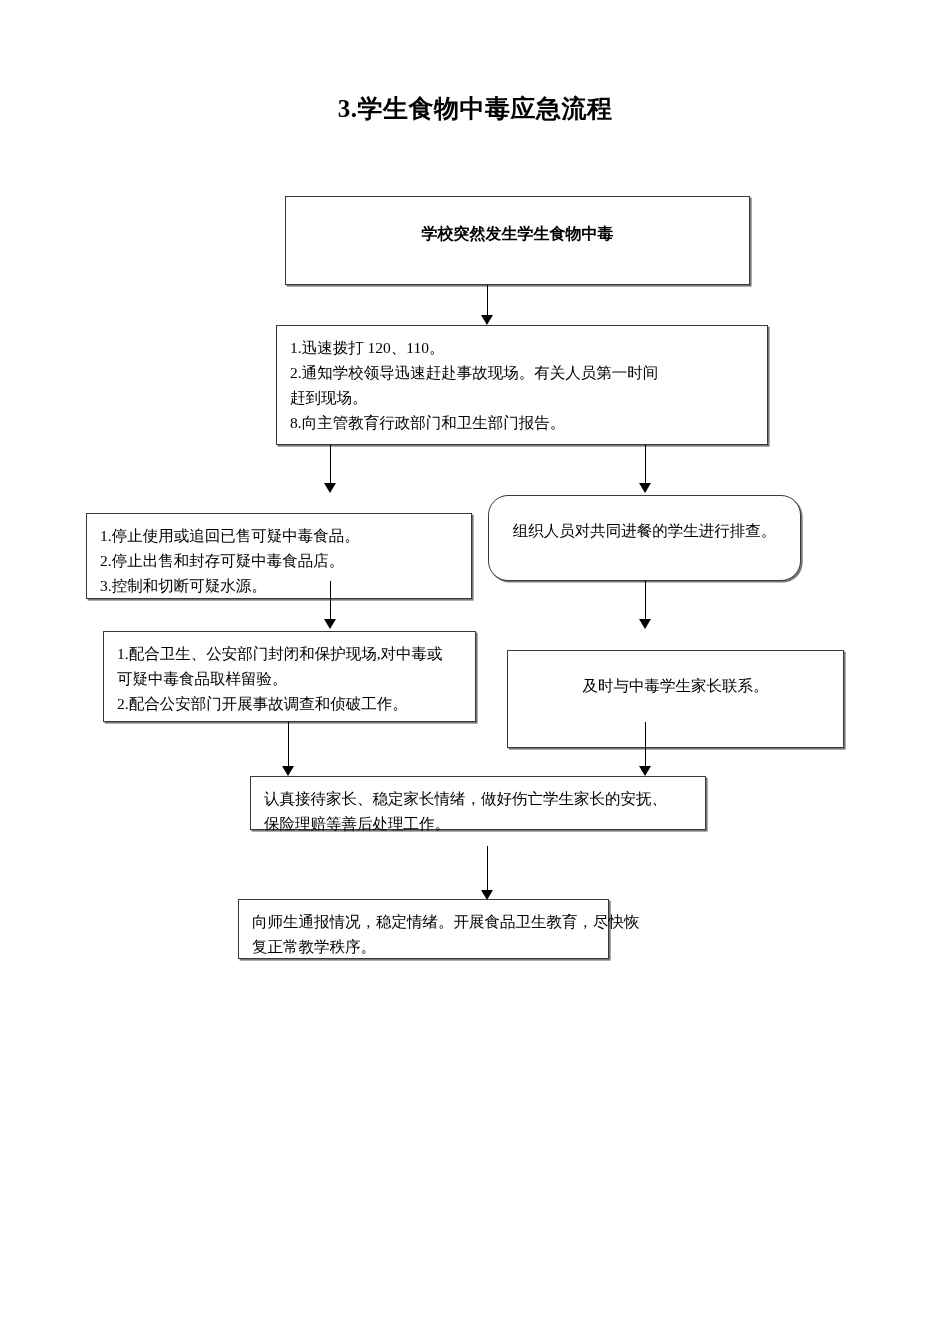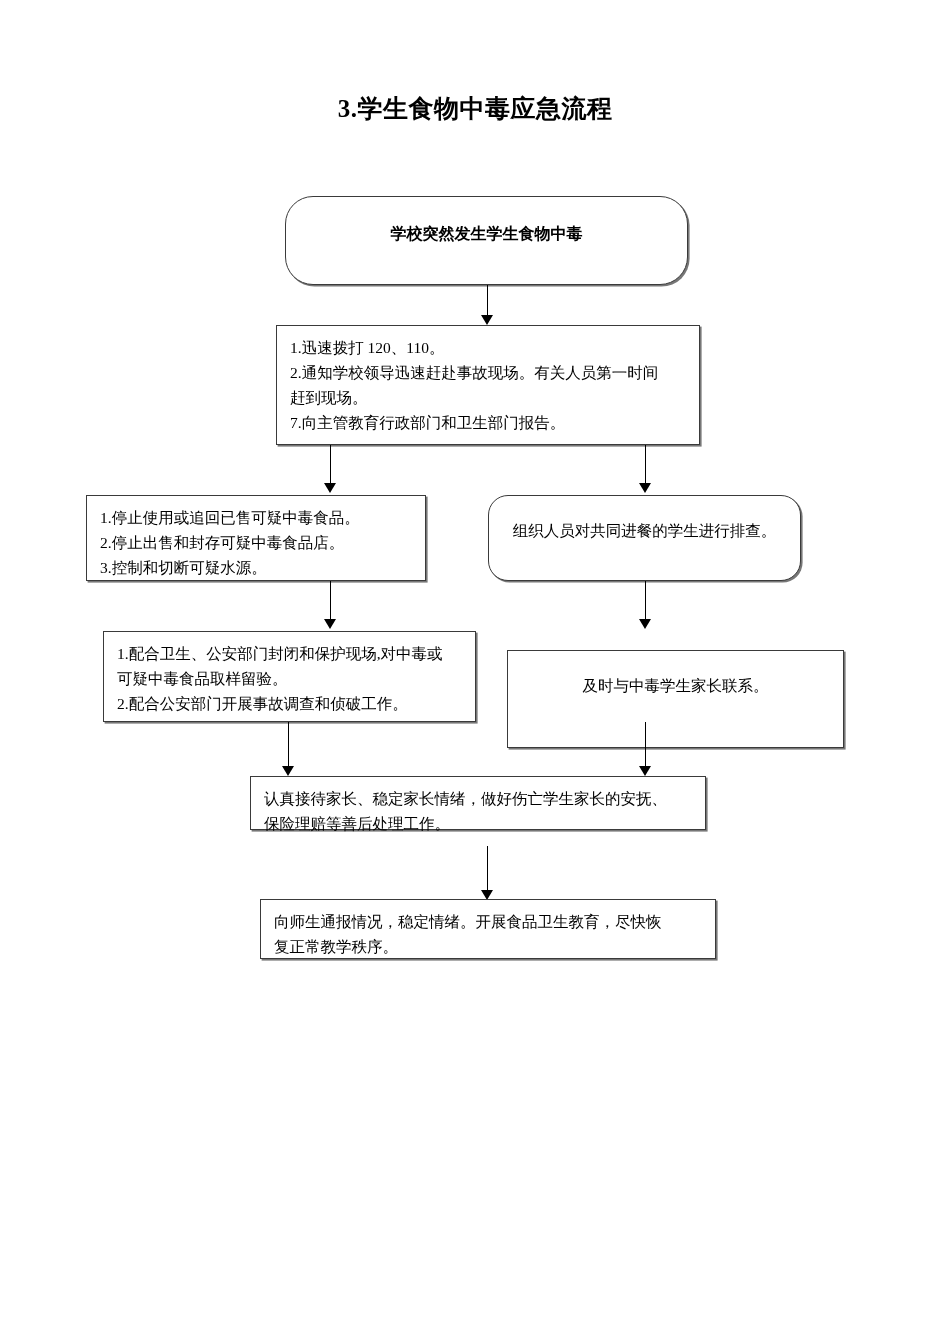--- a/index.html
+++ b/index.html
@@ -79,45 +79,45 @@
     border-top: 10px solid #000000;
   }
 </style>
 </head>
 <body>
 
 <div id="flow-root">
 
   <div class="page-title">3.学生食物中毒应急流程</div>
 
-  <div class="node center bold" style="left:285px; top:196px; width:403px; height:89px;border-radius:28px;">
+  <div class="node center bold" style="left:285px; top:196px; width:465px; height:89px;">
     <div class="node-body">
       <div class="line">学校突然发生学生食物中毒</div>
     </div>
   </div>
 
   <div class="vline" style="left:487px; top:285px; height:34px;"></div>
   <div class="arrowhead" style="left:481px; top:315px;"></div>
 
-  <div class="node" style="left:276px; top:325px; width:424px; height:120px;">
+  <div class="node" style="left:276px; top:325px; width:492px; height:120px;">
     <div class="node-body">
       <div class="line">1.迅速拨打 120、110。</div>
       <div class="line">2.通知学校领导迅速赶赴事故现场。有关人员第一时间</div>
       <div class="line">赶到现场。</div>
-      <div class="line">7.向主管教育行政部门和卫生部门报告。</div>
+      <div class="line">8.向主管教育行政部门和卫生部门报告。</div>
     </div>
   </div>
 
   <div class="vline" style="left:330px; top:445px; height:41px;"></div>
   <div class="arrowhead" style="left:324px; top:483px;"></div>
 
   <div class="vline" style="left:645px; top:445px; height:41px;"></div>
   <div class="arrowhead" style="left:639px; top:483px;"></div>
 
-  <div class="node" style="left:86px; top:495px; width:340px; height:86px;">
+  <div class="node" style="left:86px; top:513px; width:386px; height:86px;">
     <div class="node-body">
       <div class="line">1.停止使用或追回已售可疑中毒食品。</div>
       <div class="line">2.停止出售和封存可疑中毒食品店。</div>
       <div class="line">3.控制和切断可疑水源。</div>
     </div>
   </div>
 
   <div class="node center mid" style="left:488px; top:495px; width:313px; height:86px;border-radius:20px;">
     <div class="node-body">
       <div class="line">组织人员对共同进餐的学生进行排查。</div>
@@ -153,20 +153,20 @@
   <div class="node" style="left:250px; top:776px; width:456px; height:54px;">
     <div class="node-body">
       <div class="line">认真接待家长、稳定家长情绪，做好伤亡学生家长的安抚、</div>
       <div class="line">保险理赔等善后处理工作。</div>
     </div>
   </div>
 
   <div class="vline" style="left:487px; top:846px; height:47px;"></div>
   <div class="arrowhead" style="left:481px; top:890px;"></div>
 
-  <div class="node" style="left:260px; top:899px; width:456px; height:60px;">
+  <div class="node" style="left:238px; top:899px; width:371px; height:60px;">
     <div class="node-body">
       <div class="line">向师生通报情况，稳定情绪。开展食品卫生教育，尽快恢</div>
       <div class="line">复正常教学秩序。</div>
     </div>
   </div>
 
 </div>
 
 </body></html>

